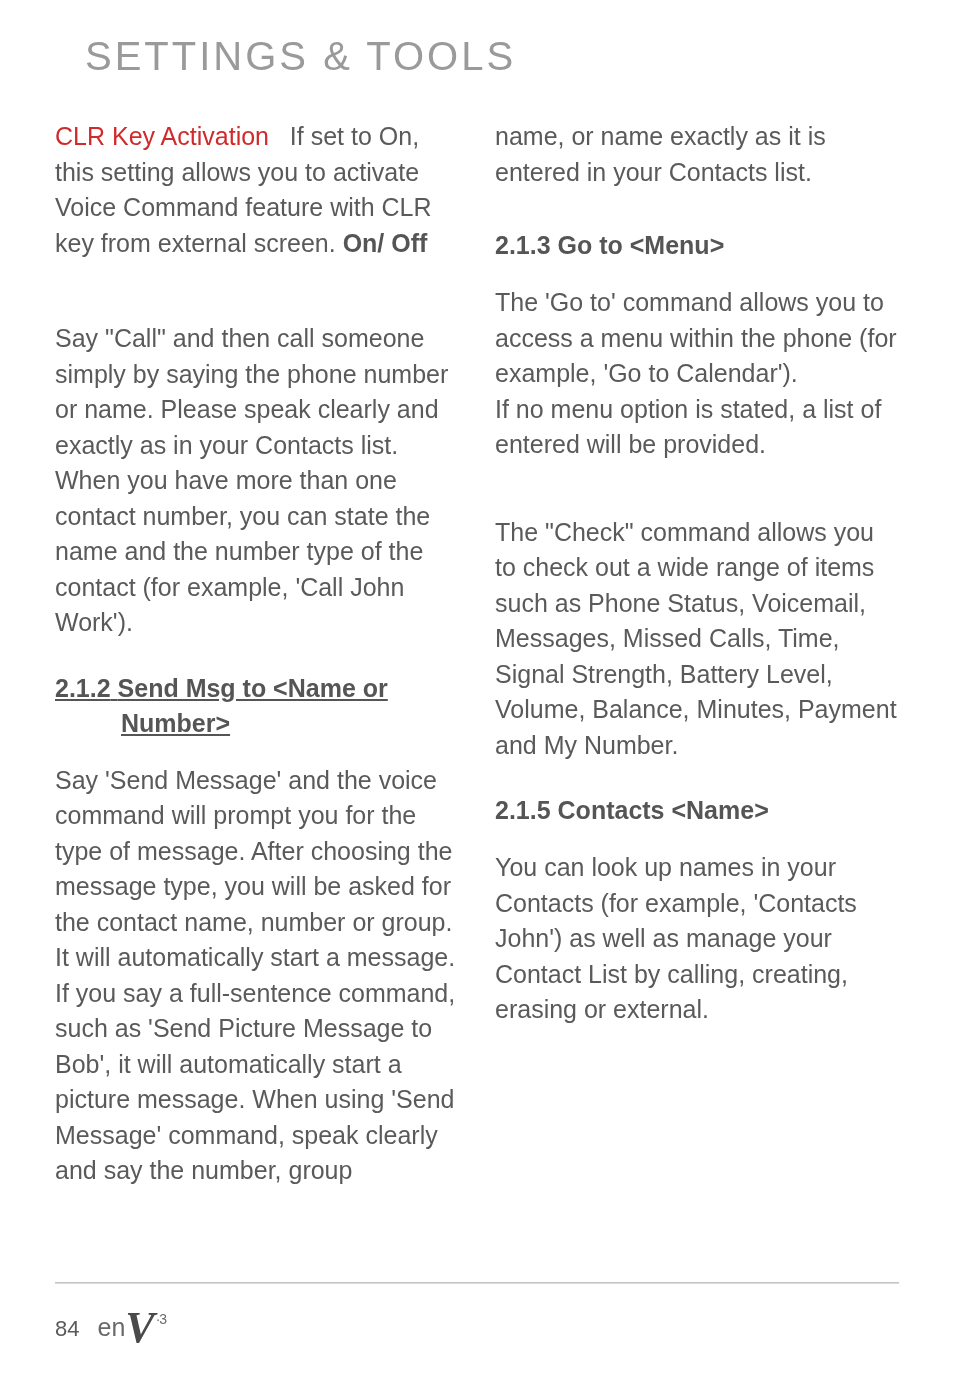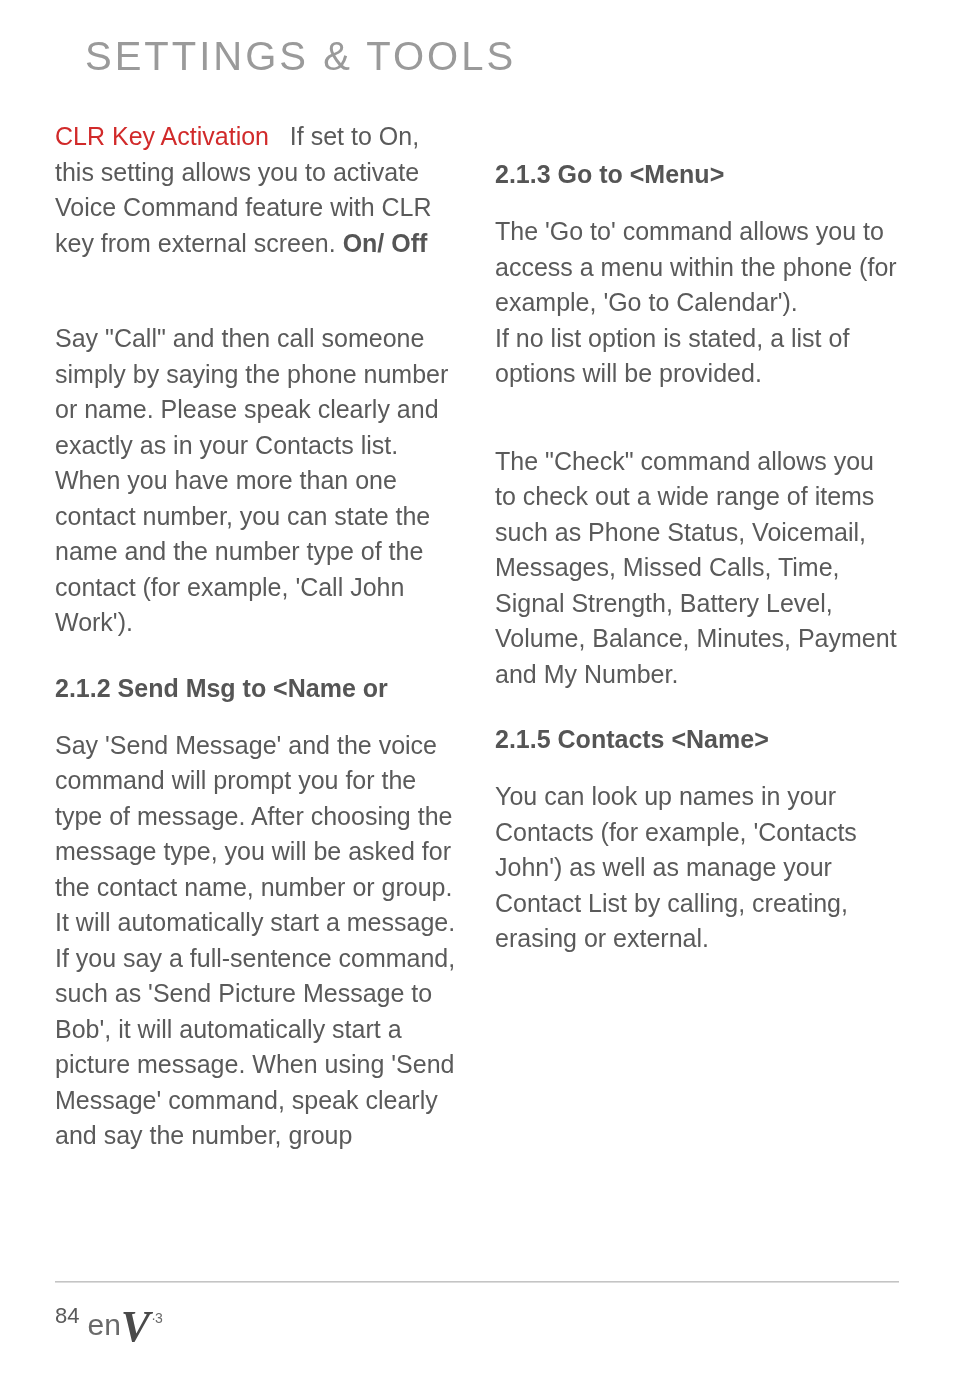--- a/index.html
+++ b/index.html
@@ -65,20 +65,21 @@
     }
     .section-heading .num {
       display: inline;
     }
     .section-heading .ttl {
       display: inline;
     }
     .section-heading.two-line {
       padding-left: 0;
       text-indent: 0;
+      text-decoration: underline;
     }
     .section-heading.two-line .ttl {
       display: block;
       text-indent: 66px;
       line-height: 1.4;
     }
     .section-heading.two-line .first-line {
       display: block;
     }
     .vgap-sm { height: 22px; }
@@ -90,34 +91,34 @@
       left: 55px;
       right: 55px;
     }
     .footer-line {
       height: 2px;
       background: linear-gradient(to bottom, #b8b8b8, #e8e8e8);
       margin-bottom: 20px;
     }
     .footer-row {
       display: flex;
-      align-items: flex-start;
-      gap: 8px;
+      align-items: flex-end;
+      gap: 18px;
     }
     .page-num {
       font-size: 22px;
       color: #5a5a5a;
     }
     .logo-wrap {
       display: flex;
       align-items: baseline;
     }
     .logo-en {
       font-family: "Lucida Sans", sans-serif;
-      font-size: 30px;
+      font-size: 25px;
       color: #6a6a6a;
       font-weight: 400;
     }
     .logo-v {
       font-family: "Times New Roman", serif;
       font-size: 44px;
       font-weight: 700;
       font-style: italic;
       color: #4a4a4a;
       line-height: 0.8;
@@ -157,42 +158,44 @@
     <p class="para">Say "Call" and then call someone simply by saying the phone number or name. Please speak clearly and exactly as in your Contacts list. When you have more than one contact number, you can state the name and the number type of the contact (for example, 'Call John Work').</p>
 
     <div class="vgap-md"></div>
 
     <div class="section-heading two-line">
       <span class="first-line">
         <span class="num">2.1.2</span>
         <span> </span>
         <span>Send Msg to &lt;Name or</span>
       </span>
+      <span class="ttl">Number&gt;</span>
     </div>
 
     <div class="vgap-sm"></div>
 
     <p class="para">Say 'Send Message' and the voice command will prompt you for the type of message. After choosing the message type, you will be asked for the contact name, number or group. It will automatically start a message. If you say a full-sentence command, such as 'Send Picture Message to Bob', it will automatically start a picture message. When using 'Send Message' command, speak clearly and say the number, group</p>
   </div>
 
   <div class="col">
+    <p class="para">name, or name exactly as it is entered in your Contacts list.</p>
 
     <div class="vgap-lg"></div>
 
     <div class="section-heading">
       <span class="num">2.1.3</span>
       <span> </span>
       <span class="ttl">Go to &lt;Menu&gt;</span>
     </div>
 
     <div class="vgap-sm"></div>
 
     <p class="para">
       <span>The 'Go to' command allows you to access a menu within the phone (for example, 'Go to Calendar').</span><br>
-      <span>If no list option is stated, a list of options will be provided.</span><br>
+      <span>If no menu option is stated, a list of entered will be provided.</span><br>
     </p>
 
     <div class="vgap-md"></div>
 
 
     <div class="vgap-sm"></div>
 
     <p class="para">The "Check" command allows you to check out a wide range of items such as Phone Status, Voicemail, Messages, Missed Calls, Time, Signal Strength, Battery Level, Volume, Balance, Minutes, Payment and My Number.</p>
 
     <div class="vgap-md"></div>

